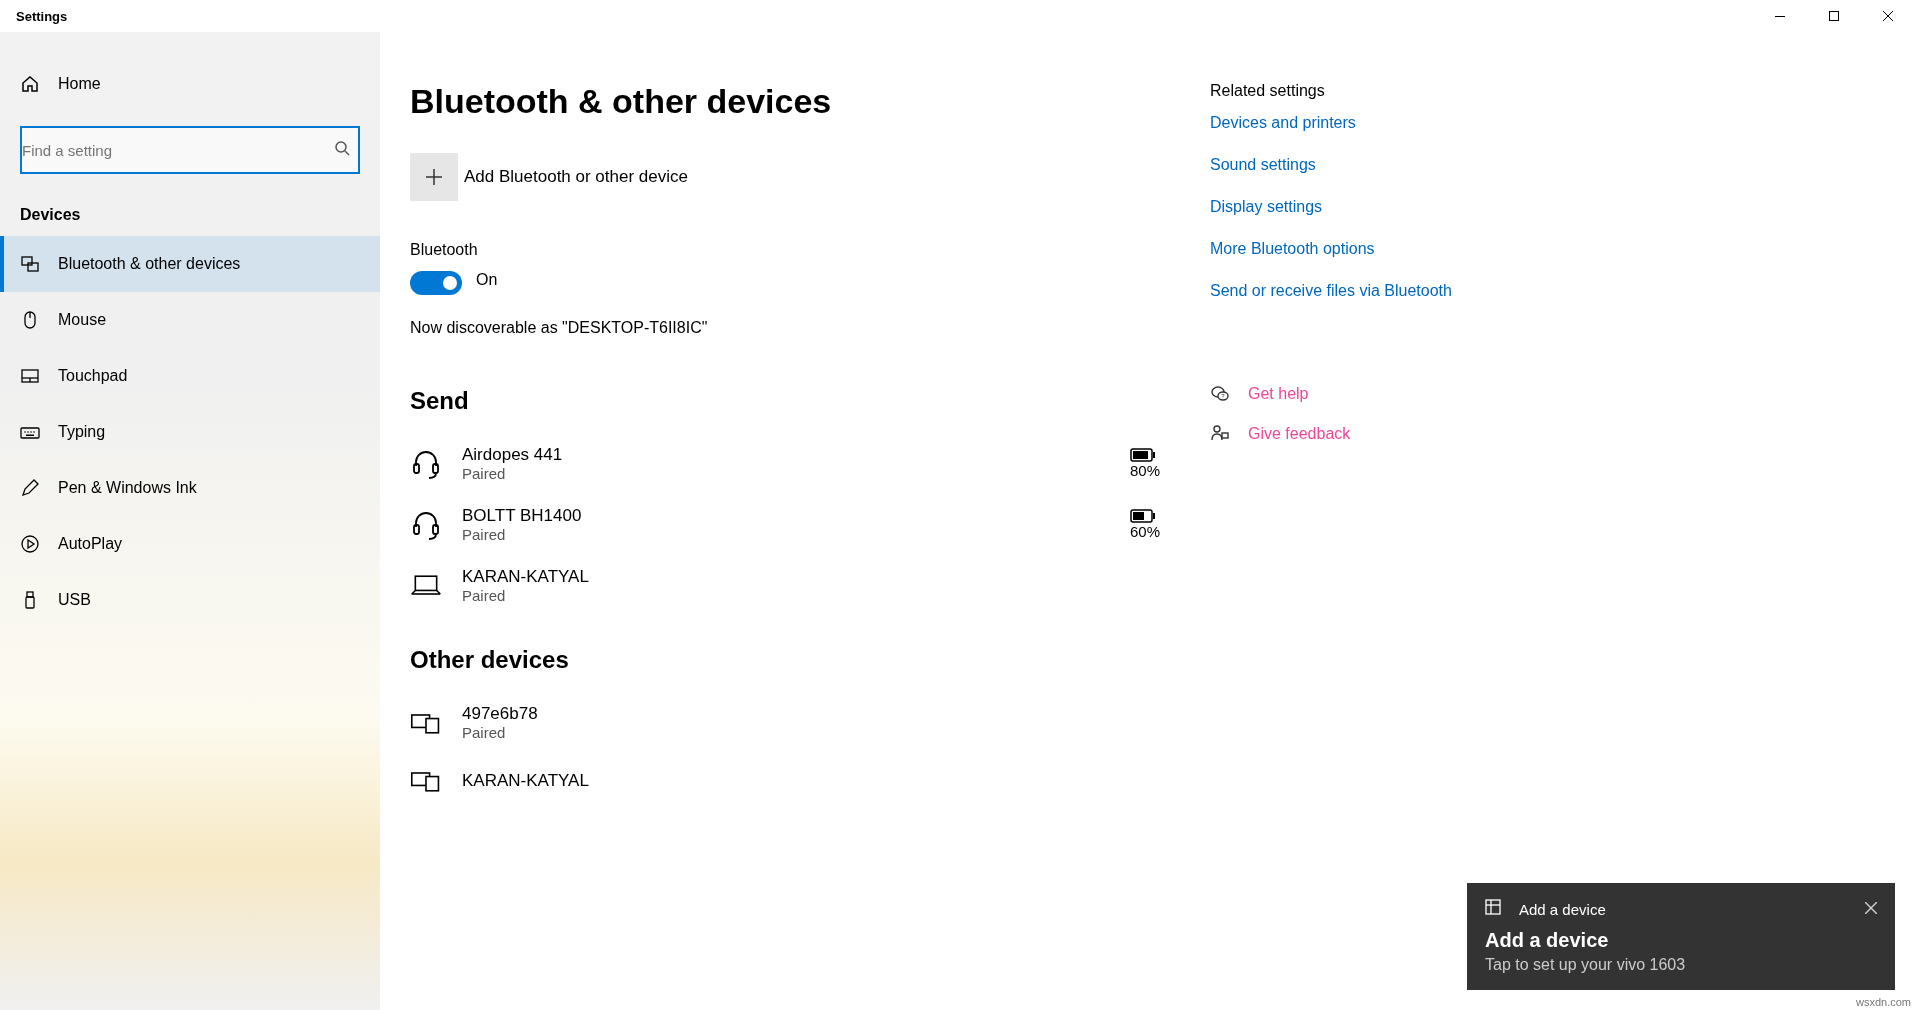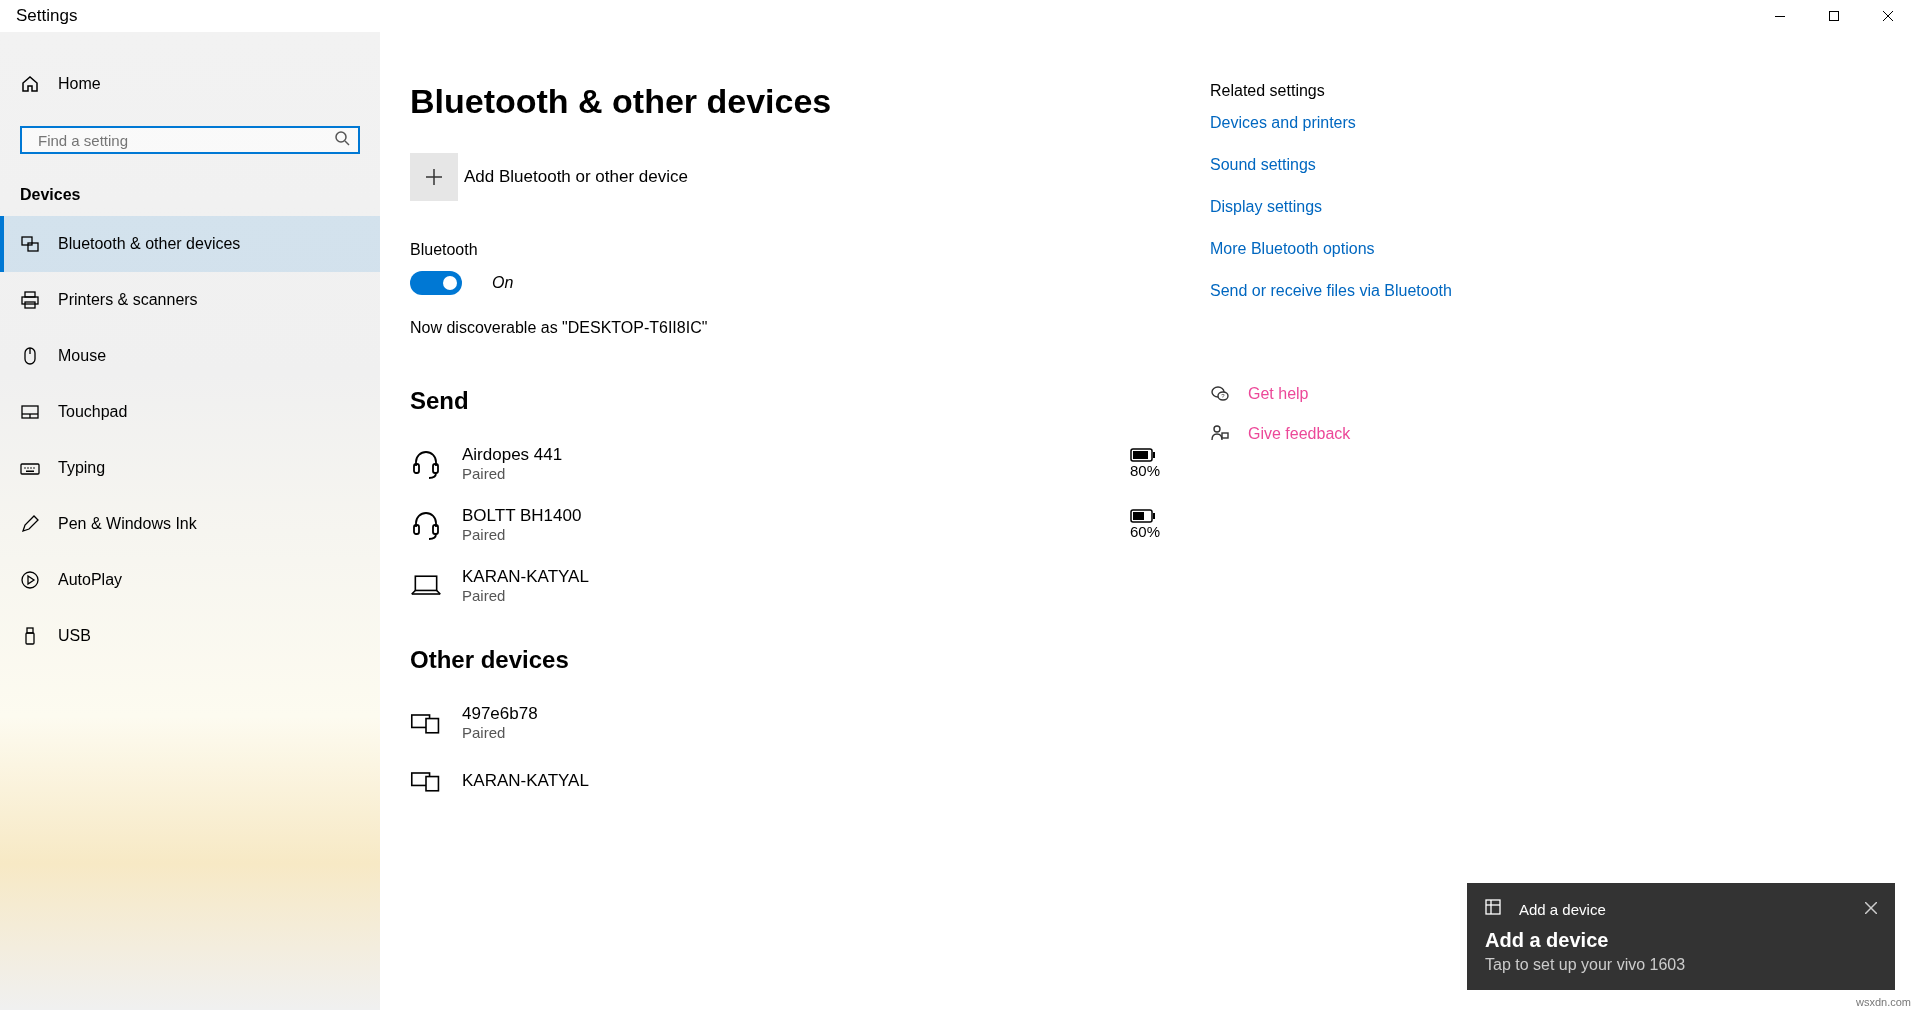--- a/index.html
+++ b/index.html
@@ -1,42 +1,42 @@
 <!DOCTYPE html>
 <html><head>
   <meta charset="utf-8">
   <style>
     * { box-sizing: border-box; margin: 0; padding: 0; font-family: "Segoe UI", Arial, sans-serif; }
     body { width: 1915px; height: 1010px; background: #fff; overflow: hidden; }
     .window { display: flex; flex-direction: column; height: 100%; }
     .titlebar { display: flex; align-items: center; height: 32px; padding-left: 16px; }
-    .titlebar-title { font-size: 17px; color: #000; }
+    .titlebar-title { font-size: 13px; color: #000; font-weight: bold; }
     .title-controls { margin-left: auto; display: flex; }
     .title-btn { width: 54px; height: 32px; display: flex; align-items: center; justify-content: center; cursor: pointer; }
     .main { display: flex; flex: 1; overflow: hidden; }
     .sidebar { width: 380px; background: linear-gradient(180deg, #f2f2f2 0%, #f0f0f0 35%, #fdfbf0 70%, #f7e9c5 85%, #f0f0f0 100%); display: flex; flex-direction: column; padding-top: 28px; }
     .home-row { display: flex; align-items: center; height: 48px; padding-left: 20px; gap: 18px; cursor: pointer; }
     .home-label { font-size: 16px; }
     .search-wrap { padding: 18px 20px; }
-    .search-input { width: 100%; height: 28px; border: 2px solid #0078d4; background: rgba(255,255,255,0.6); padding: 0 40px 0 16px; font-size: 15px; }
+    .search-input { width: 100%; height: 48px; border: 2px solid #0078d4; background: rgba(255,255,255,0.6); padding: 0 40px 0 0; font-size: 15px; }
     .search-wrap { position: relative; }
     .search-icon { position: absolute; right: 30px; top: 50%; transform: translateY(-50%); }
     .section-header { font-size: 16px; font-weight: 600; padding: 14px 20px 12px; }
     .nav-item { display: flex; align-items: center; height: 56px; padding-left: 20px; gap: 18px; cursor: pointer; }
     .nav-item.active { background: rgba(0,120,212,0.12); border-left: 4px solid #0078d4; padding-left: 16px; }
     .nav-label { font-size: 16px; }
     .nav-icon { width: 20px; height: 20px; display: flex; align-items: center; justify-content: center; flex-shrink: 0; }
     .content { flex: 1; padding: 50px 30px 0 30px; overflow-y: auto; display: flex; }
     .content-main { flex: 0 0 780px; }
     .page-title { font-size: 34px; font-weight: 600; margin-bottom: 32px; }
     .add-device { display: flex; align-items: center; gap: 6px; margin-bottom: 40px; cursor: pointer; }
     .plus-box { width: 48px; height: 48px; background: #e6e6e6; display: flex; align-items: center; justify-content: center; }
     .add-label { font-size: 17px; }
     .bt-section-label { font-size: 16px; margin-bottom: 12px; }
-    .toggle-row { display: flex; align-items: center; gap: 30px; margin-bottom: 24px; font-style: italic; }
+    .toggle-row { display: flex; align-items: flex-start; gap: 14px; margin-bottom: 24px; }
     .toggle { width: 52px; height: 24px; background: #0078d4; border-radius: 12px; position: relative; cursor: pointer; }
     .toggle-thumb { width: 14px; height: 14px; background: #fff; border-radius: 50%; position: absolute; right: 5px; top: 5px; }
     .toggle-label { font-size: 16px; }
     .discover-text { font-size: 16px; margin-bottom: 50px; }
     .group-header { font-size: 24px; font-weight: 600; margin-bottom: 18px; }
     .device-row { display: flex; align-items: center; padding: 12px 0; cursor: pointer; }
     .device-icon { width: 32px; height: 32px; margin-right: 20px; display: flex; align-items: center; justify-content: center; flex-shrink: 0; }
     .device-info { display: flex; flex-direction: column; flex: 1; }
     .device-name { font-size: 17px; }
     .device-status { font-size: 15px; color: #555; }
@@ -112,30 +112,20 @@
           <svg width="20" height="20" viewBox="0 0 20 20">
               <rect x="2" y="3" width="10" height="8" fill="none" stroke="#000" stroke-width="1.3"></rect>
               <rect x="8" y="9" width="10" height="8" fill="none" stroke="#000" stroke-width="1.3"></rect>
             </svg>
         </span>
         <span class="nav-label">Bluetooth &amp; other devices</span>
       </div>
       <div class="nav-item">
         <span class="nav-icon">
           <svg width="20" height="20" viewBox="0 0 20 20">
-              <rect x="5" y="2" width="10" height="5" fill="none" stroke="#000" stroke-width="1.3"></rect>
-              <rect x="2" y="7" width="16" height="7" fill="none" stroke="#000" stroke-width="1.3"></rect>
-              <rect x="5" y="12" width="10" height="6" fill="none" stroke="#000" stroke-width="1.3"></rect>
-            </svg>
-        </span>
-        <span class="nav-label">Printers &amp; scanners</span>
-      </div>
-      <div class="nav-item">
-        <span class="nav-icon">
-          <svg width="20" height="20" viewBox="0 0 20 20">
               <rect x="5" y="2" width="10" height="16" rx="5" fill="none" stroke="#000" stroke-width="1.3"></rect>
               <line x1="10" y1="2" x2="10" y2="8" stroke="#000" stroke-width="1.3"></line>
             </svg>
         </span>
         <span class="nav-label">Mouse</span>
       </div>
       <div class="nav-item">
         <span class="nav-icon">
           <svg width="20" height="20" viewBox="0 0 20 20">
               <rect x="2" y="4" width="16" height="12" fill="none" stroke="#000" stroke-width="1.3"></rect>

